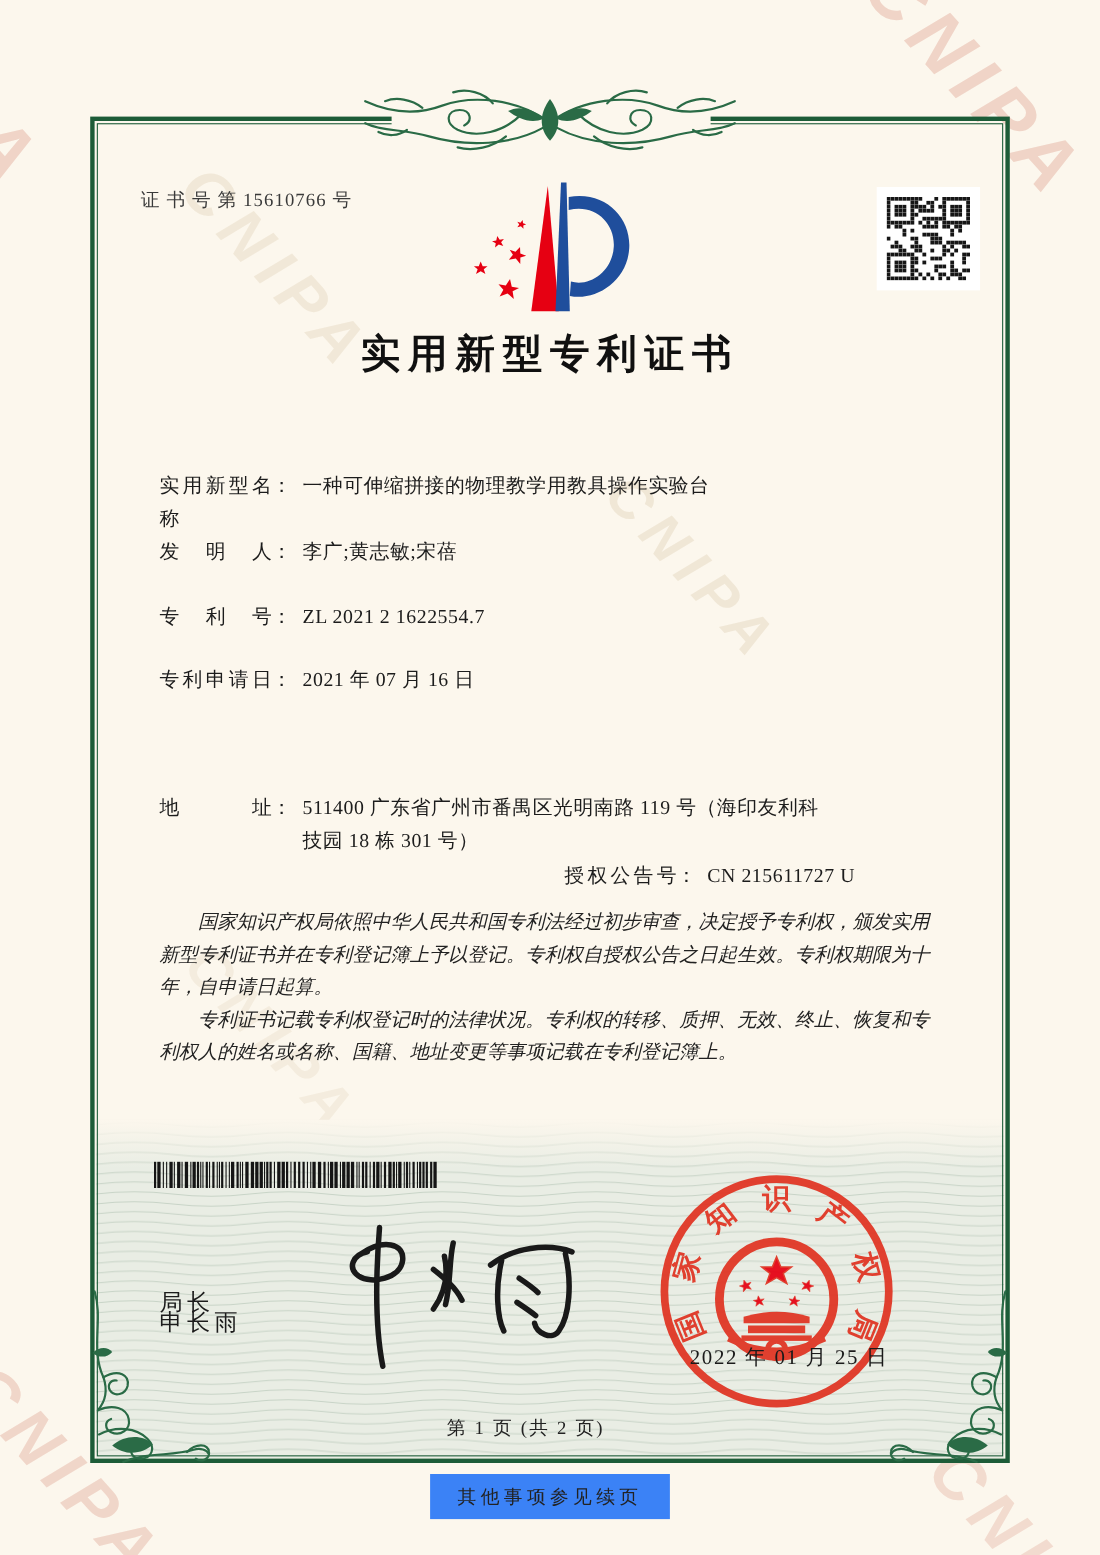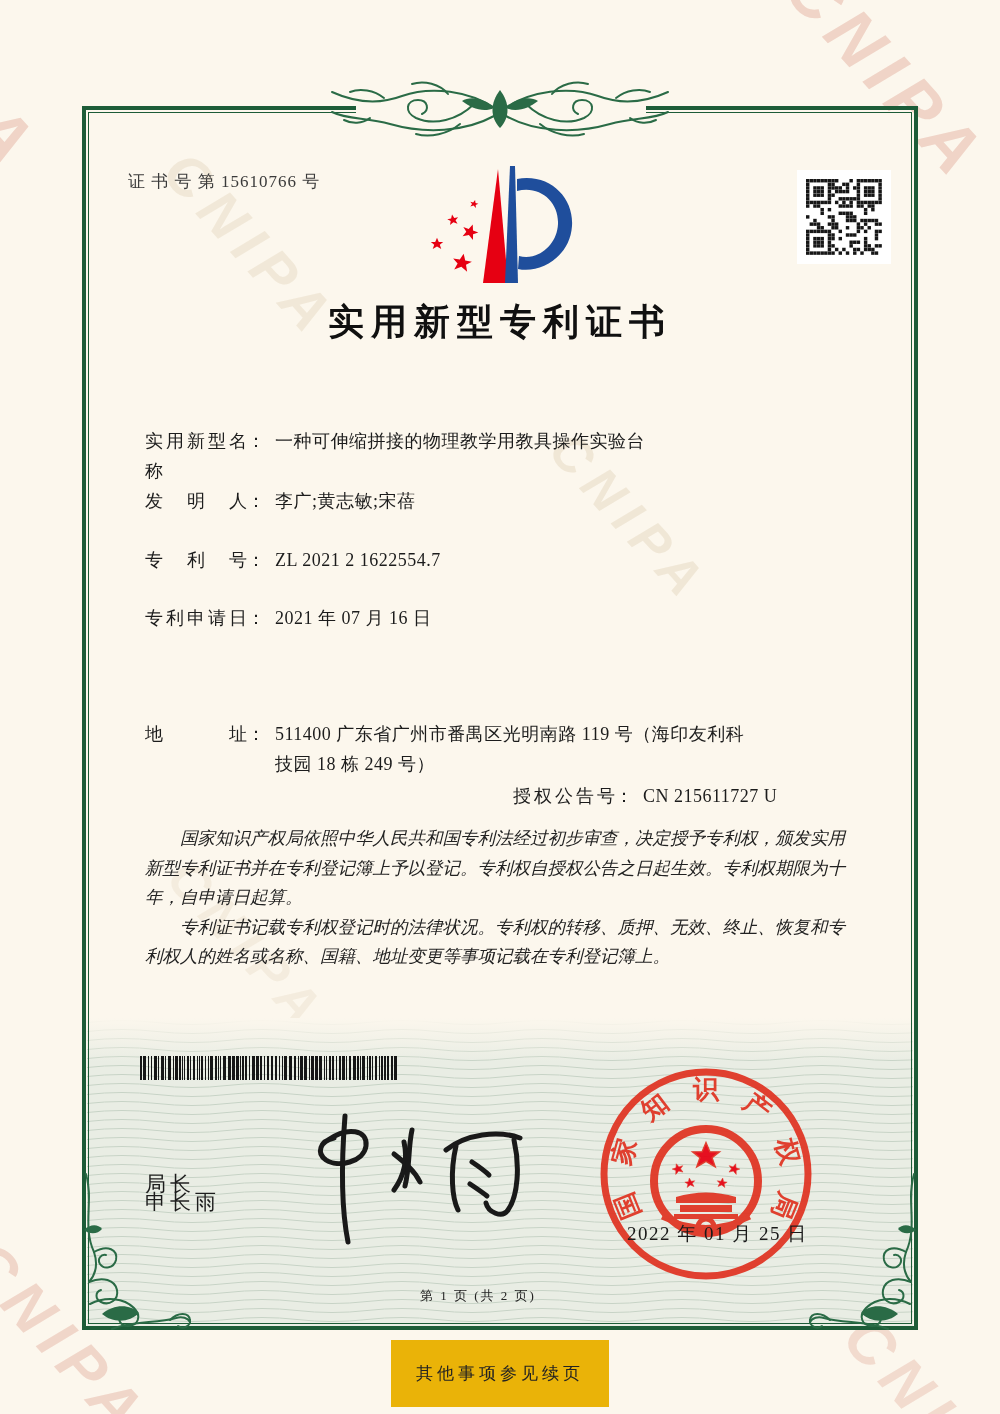--- a/index.html
+++ b/index.html
@@ -50,23 +50,23 @@
 
   .barcode{left:140px;top:1056px;width:262px;height:24px;z-index:6;}
   .signer{left:145px;font-size:21px;color:#1c1c1c;letter-spacing:4px;z-index:6;}
   .signer-title{top:1170px;}
   .signer-name{top:1188px;}
   .autograph{left:288px;top:1104px;width:256px;height:148px;z-index:7;}
 
   .seal{left:595px;top:1063px;width:222px;height:222px;z-index:6;}
   .seal-date{left:627px;top:1221px;font-size:19px;color:#1a1a1a;letter-spacing:1.5px;z-index:7;}
 
-  .page-num{left:0;top:1287px;width:956px;text-align:center;font-size:13px;letter-spacing:2px;color:#222;z-index:6;}
+  .page-num{left:0;top:1287px;width:956px;text-align:center;font-size:17px;letter-spacing:2px;color:#222;z-index:6;}
   .cont-note{left:0;top:1340px;width:1000px;text-align:center;z-index:6;}
-  .cont-note span{display:inline-block;background:#eab308;padding:22px 25px;font-size:17px;
+  .cont-note span{display:inline-block;background:#3b82f6;padding:9px 25px;font-size:17px;
                   letter-spacing:4px;color:#222;}
 
   svg text.sealch{font-family:"Liberation Serif",serif;font-weight:700;font-size:26px;fill:#e03322;}
 </style>
 </head>
 <body>
 
 <div class="page">
 
   <div class="wm wm-pink" style="left:-120px;top:-62px;font-size:70px;opacity:.75;">CNIPA</div>
@@ -382,21 +382,21 @@
   <div class="z frow" style="top:486px;">
     <span class="lbl">发明人</span><span class="colon">：</span><span class="val">李广;黄志敏;宋蓓</span>
   </div>
   <div class="z frow" style="top:545px;">
     <span class="lbl">专利号</span><span class="colon">：</span><span class="val">ZL 2021 2 1622554.7</span>
   </div>
   <div class="z frow" style="top:603px;">
     <span class="lbl">专利申请日</span><span class="colon">：</span><span class="val">2021 年 07 月 16 日</span>
   </div>
   <div class="z frow" style="top:719px;">
-    <span class="lbl">地址</span><span class="colon">：</span><span class="val val-address">511400 广东省广州市番禺区光明南路 119 号（海印友利科技园 18 栋 249 号）</span>
+    <span class="lbl">地址</span><span class="colon">：</span><span class="val val-address">511400 广东省广州市番禺区光明南路 119 号（海印友利科技园 18 栋 301 号）</span>
   </div>
   <div class="z frow-sub" style="top:781px;">
     <span class="lbl">授权公告号</span><span class="colon">：</span><span class="val">CN 215611727 U</span>
   </div>
 
   <div class="z paras">
     <p>国家知识产权局依照中华人民共和国专利法经过初步审查，决定授予专利权，颁发实用新型专利证书并在专利登记簿上予以登记。专利权自授权公告之日起生效。专利权期限为十年，自申请日起算。</p>
     <p>专利证书记载专利权登记时的法律状况。专利权的转移、质押、无效、终止、恢复和专利权人的姓名或名称、国籍、地址变更等事项记载在专利登记簿上。</p>
   </div>
 

